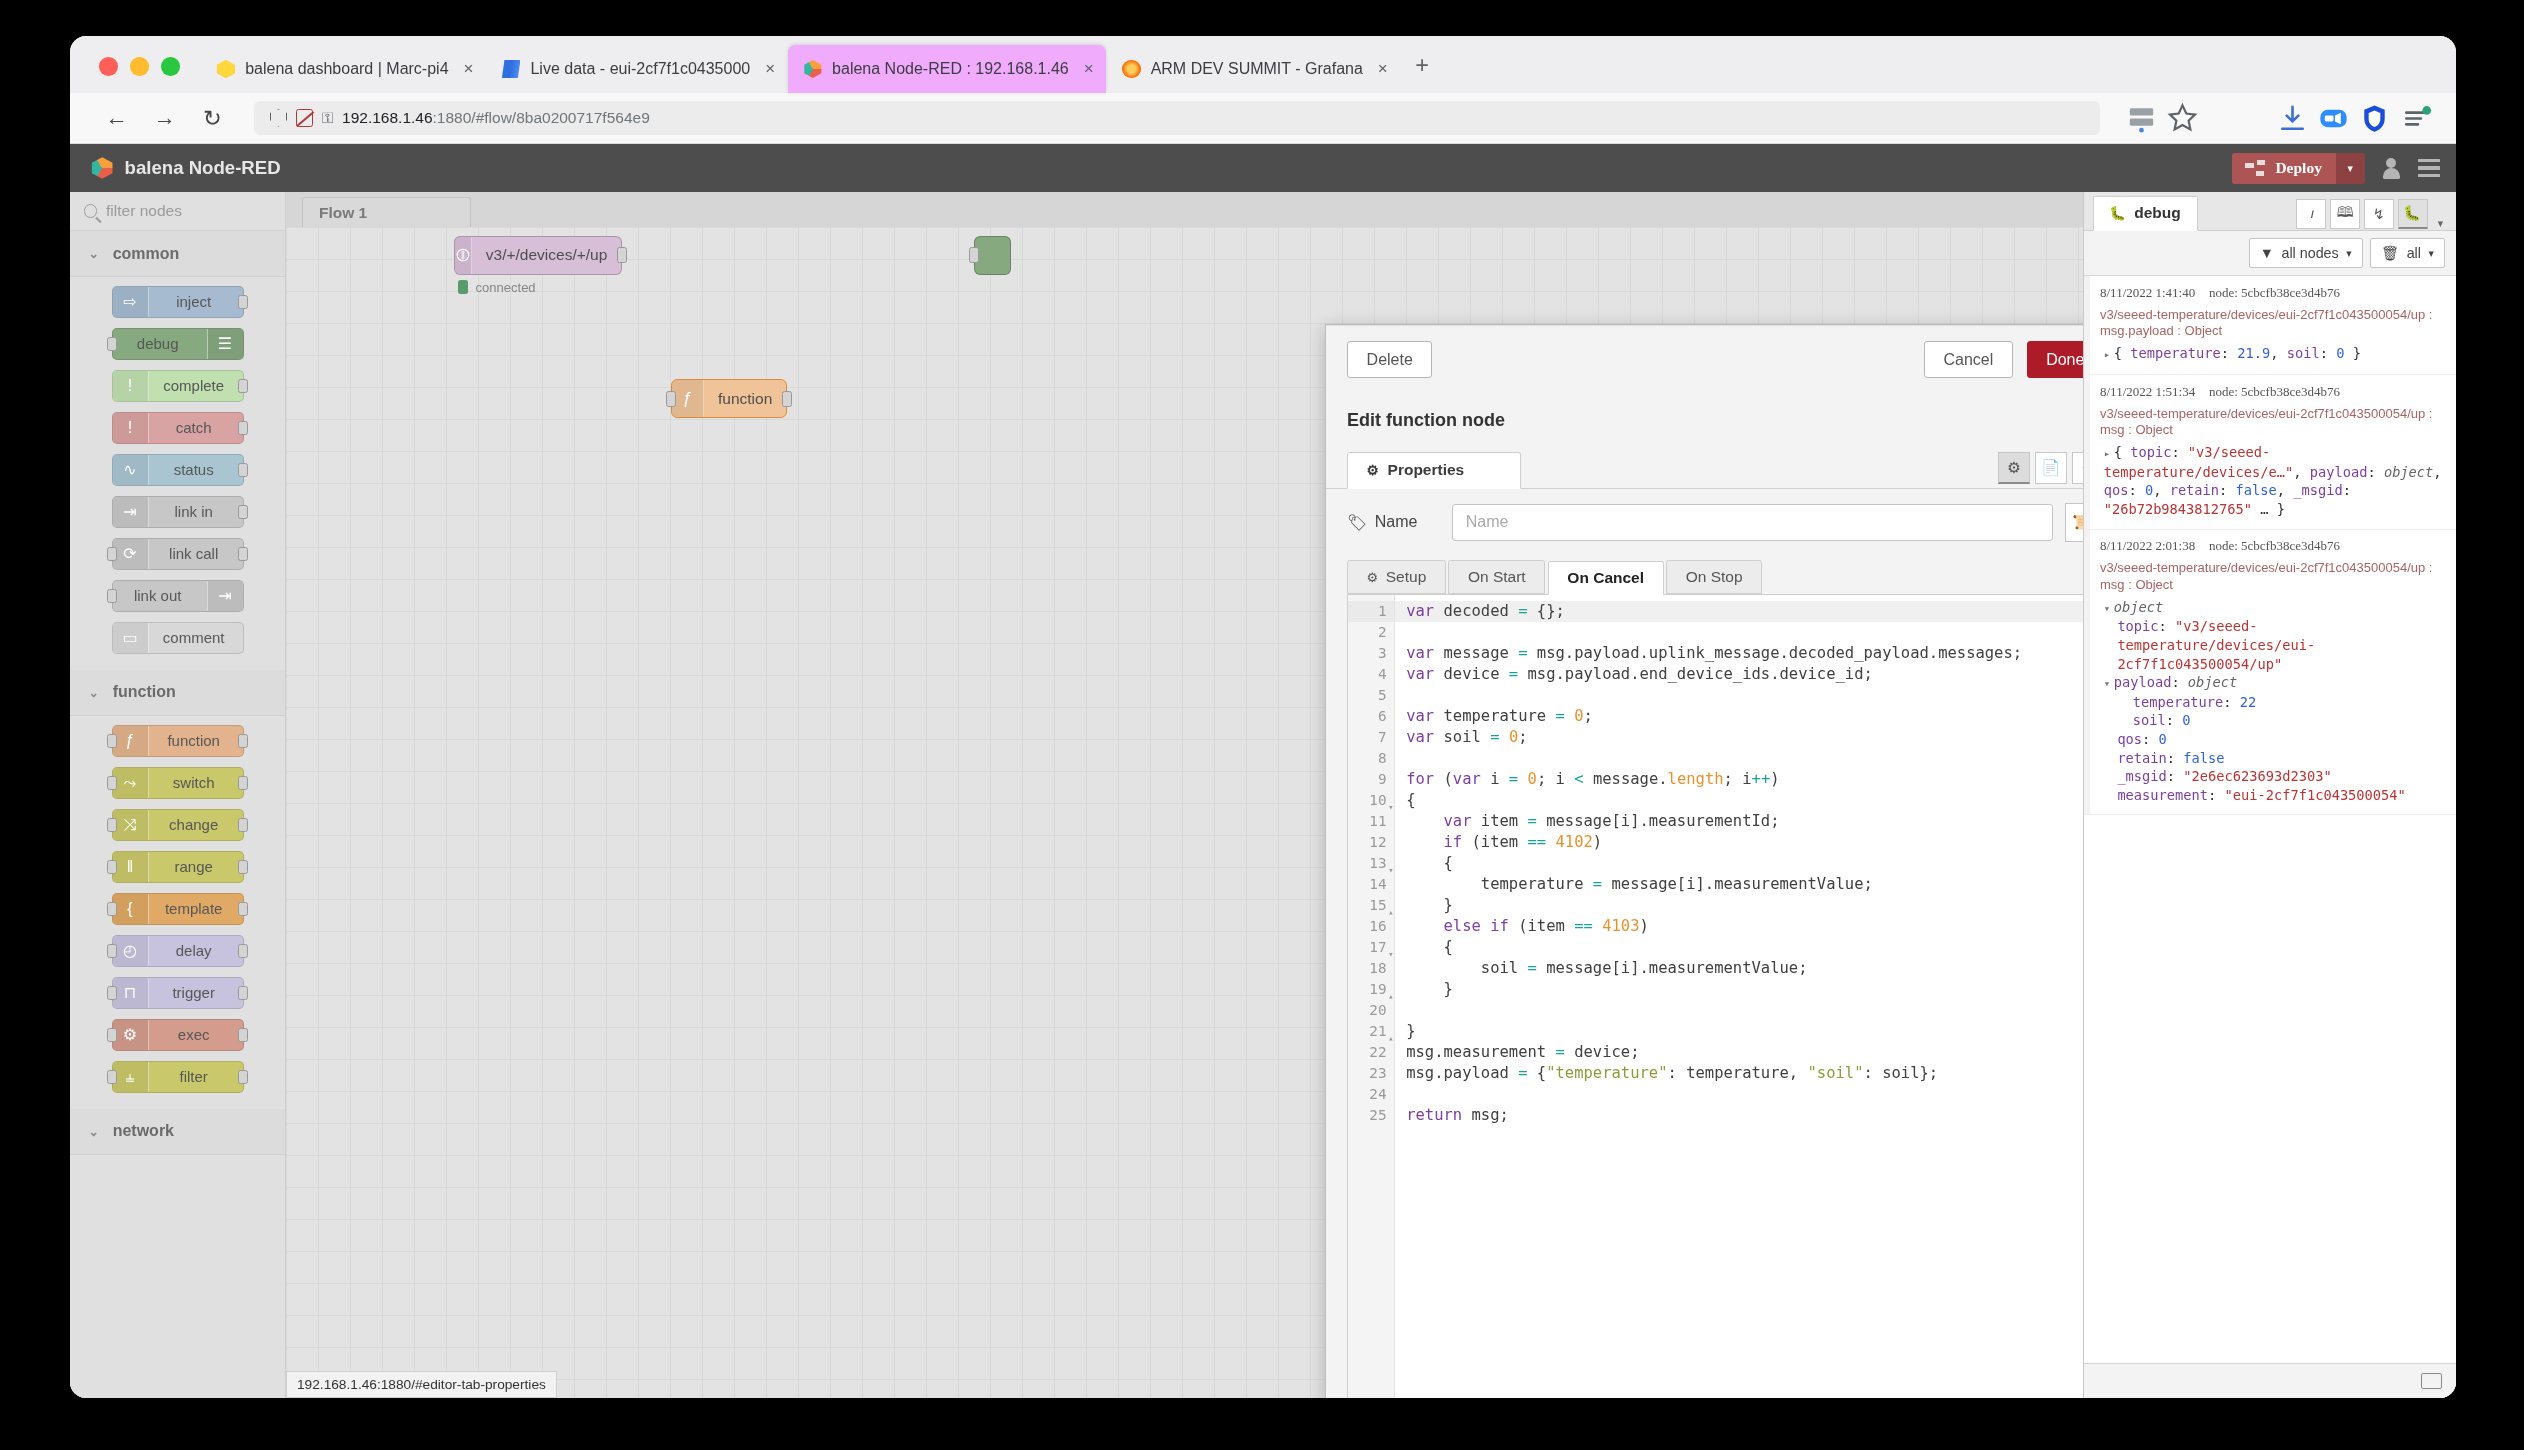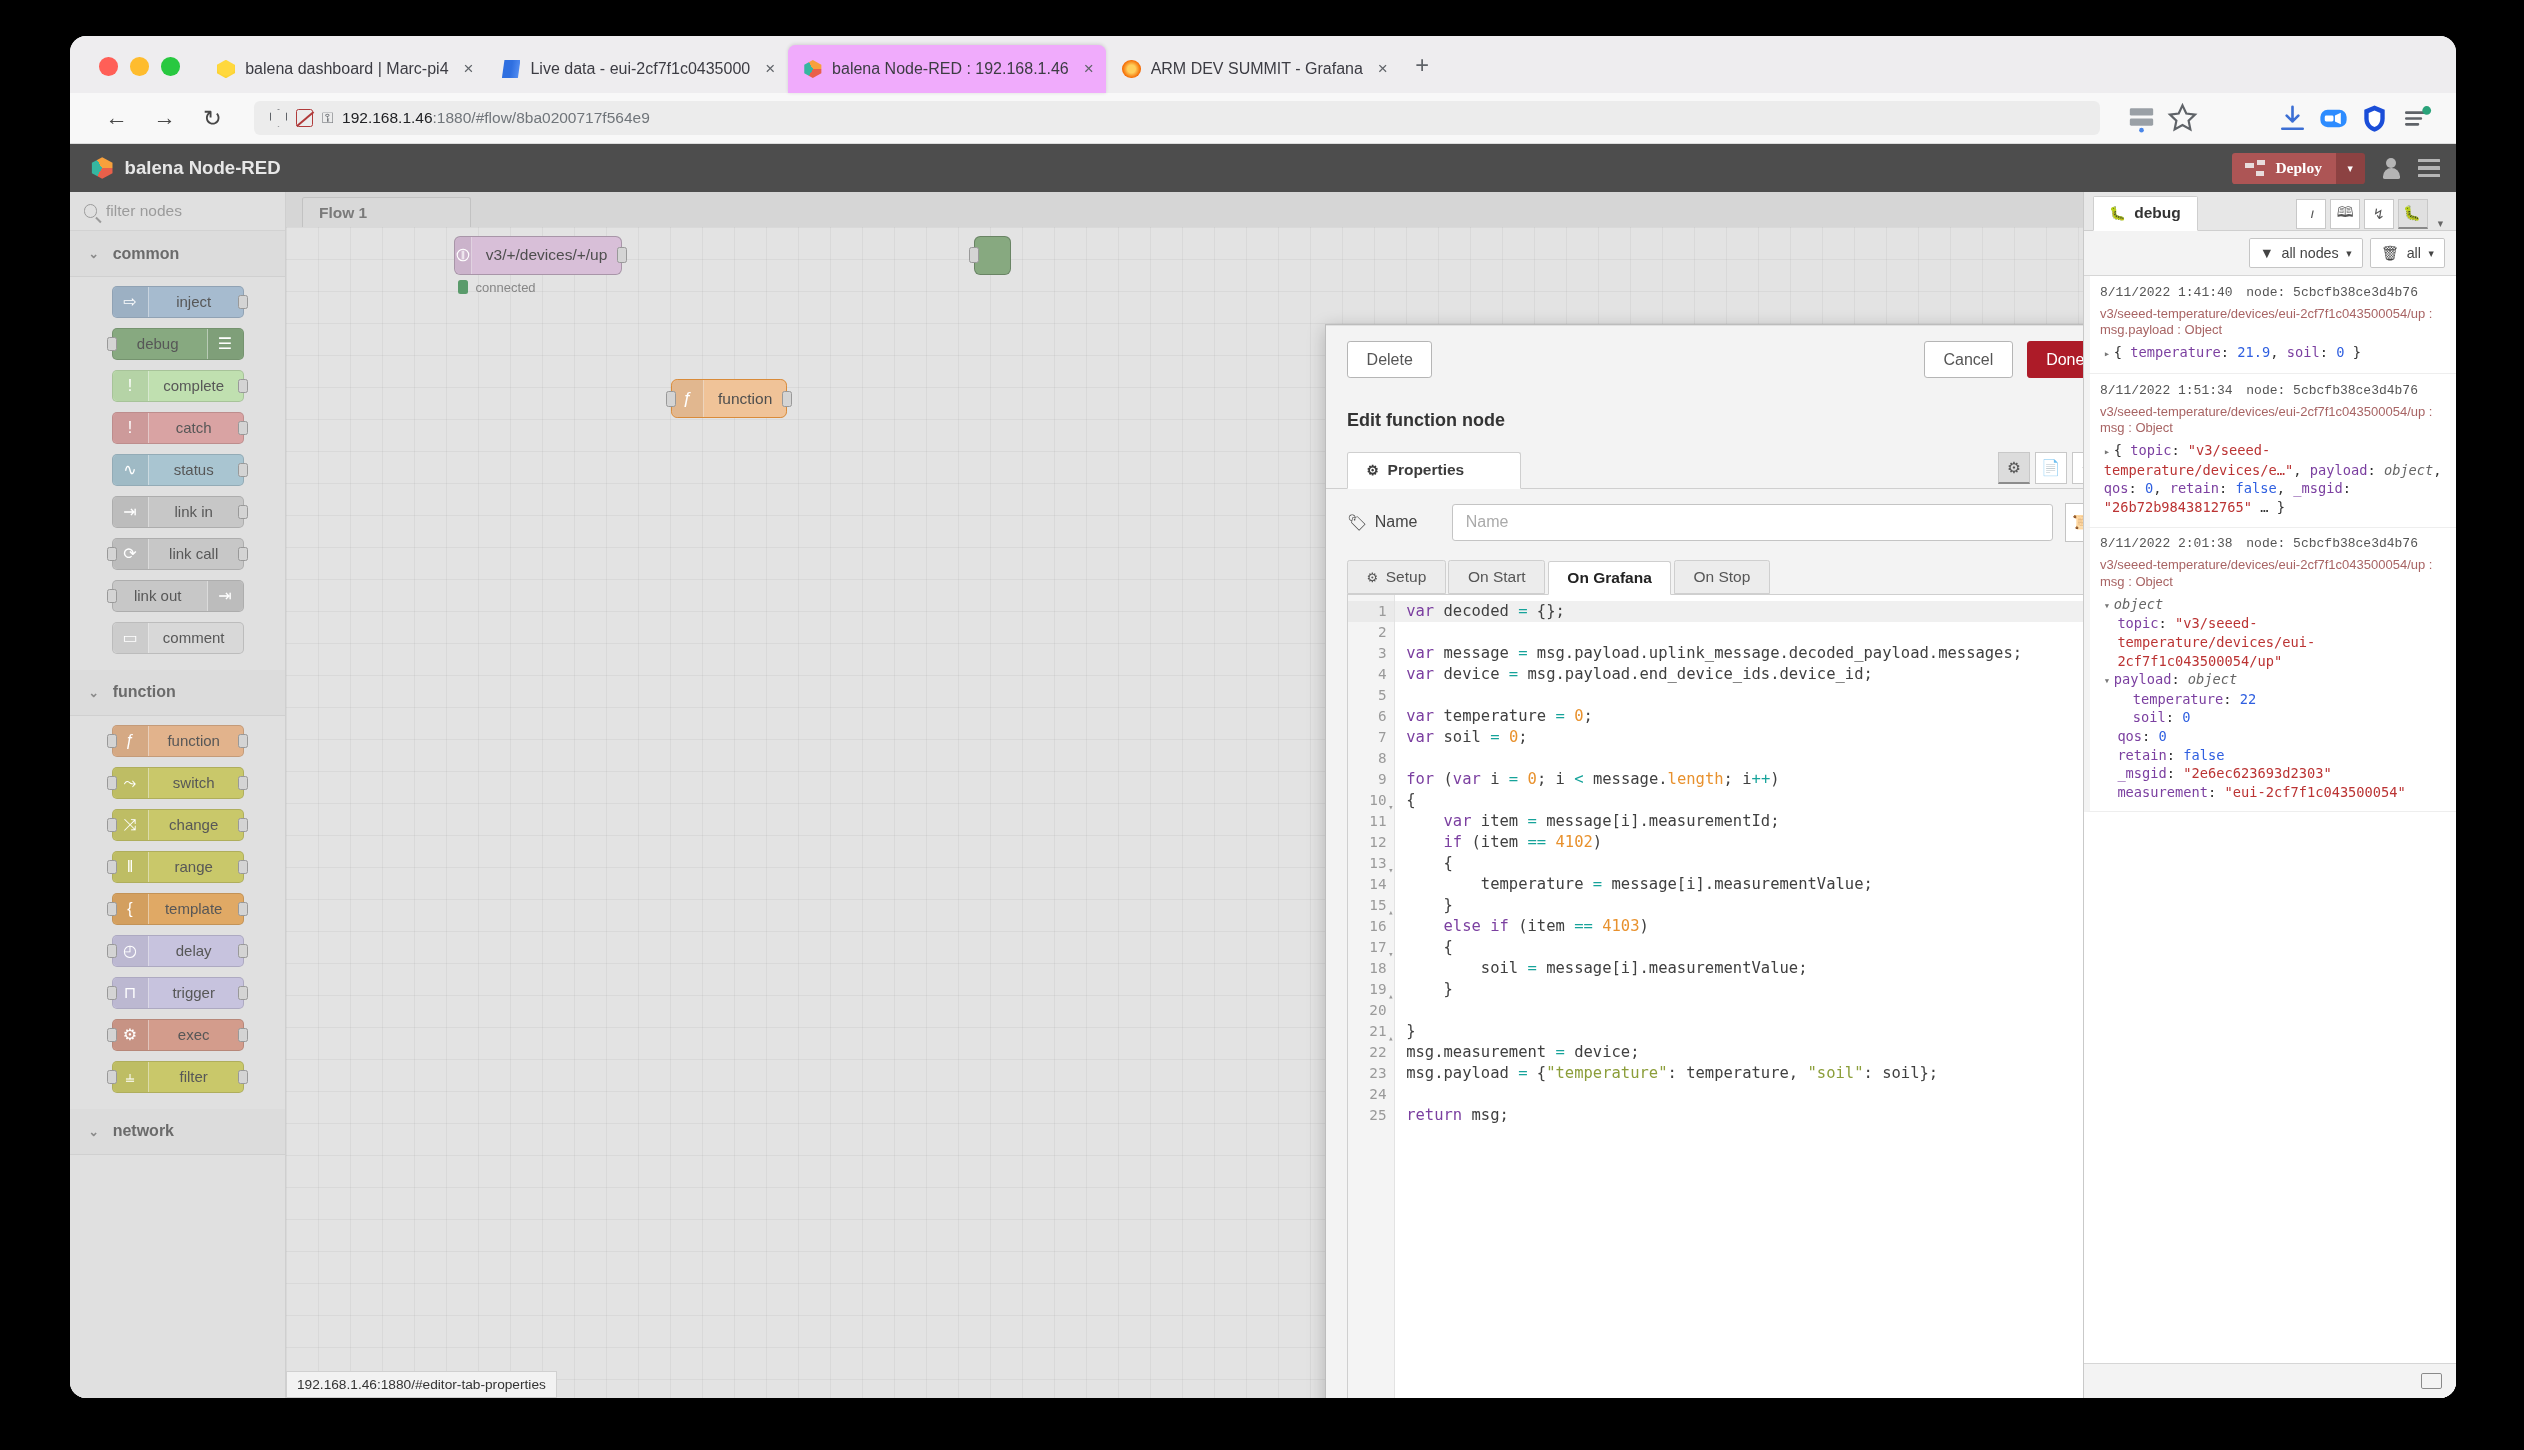--- a/index.html
+++ b/index.html
@@ -283,21 +283,21 @@
   .sb-ico { width: 30px; height: 30px; border: 0.6px solid #c8c8c8; background: #fff; display: flex; align-items: center; justify-content: center; font-size: 14.3px; color: #555; }
   .sb-ico.sel { background: #e0e0e0; border-bottom: 2.5px solid #8a8a8a; }
   .sb-caret { width: 18.6px; display: flex; align-items: center; justify-content: center; font-size: 10.6px; color: #666; }
   #sb-filter { height: 45px; background: #f3f3f3; border-bottom: 0.6px solid #d6d6d6; display: flex; align-items: center; justify-content: flex-end; gap: 7.5px; padding-right: 11.2px; }
   .filter-btn {
     height: 30px; border: 0.6px solid #c5c5c5; background: #fff; border-radius: 1.9px;
     display: flex; align-items: center; gap: 7.5px; padding: 0 10px; font-size: 14.3px; color: #444;
   }
   #debug-list { flex: 1; background: #fff; overflow: hidden; font-family: "DejaVu Sans Mono", monospace; }
   .dbg-msg { border-bottom: 0.6px solid #eee; border-left: 6.2px solid #f3f3f3; padding: 8.7px 10px 10px 10px; }
-  .dbg-meta { font-family: Liberation Mono, monospace; font-size: 13px; color: #555; margin-bottom: 5px; }
+  .dbg-meta { font-family: Liberation Serif, serif; font-size: 13px; color: #555; margin-bottom: 5px; }
   .dbg-meta .node-id { margin-left: 13.7px; }
   .dbg-topic { font-family: "Liberation Sans", sans-serif; font-size: 13px; color: #a86464; line-height: 17.4px; word-break: break-all; }
   .dbg-payload-label { font-family: "Liberation Sans", sans-serif; font-size: 13px; color: #a86464; margin-bottom: 6.2px; }
   .dbg-body { font-size: 13.7px; line-height: 18.6px; color: #333; padding-left: 3.7px; word-break: break-word; }
   .tri { color: #777; font-size: 10.6px; display: inline-block; width: 10px; }
   .k { color: #7b3fa0; }
   .s { color: #b33; }
   .n { color: #2f5fe0; }
   .b { color: #2f5fe0; }
   .it { font-style: italic; color: #666; }
@@ -684,21 +684,21 @@
         </div>
         <div id="code-tabs">
             <div class="code-tab">
               <span style="font-size: 13px;">⚙</span>
               <span>Setup</span>
             </div>
             <div class="code-tab">
               <span>On Start</span>
             </div>
             <div class="code-tab active">
-              <span>On Grafana</span>
+              <span>On Cancel</span>
             </div>
             <div class="code-tab">
               <span>On Stop</span>
             </div>
           </div>
         <div id="editor-wrap">
           <div id="editor">
             <div id="gutter">
                 <div class="gut-line hl">1</div>
                 <div class="gut-line">2</div>

